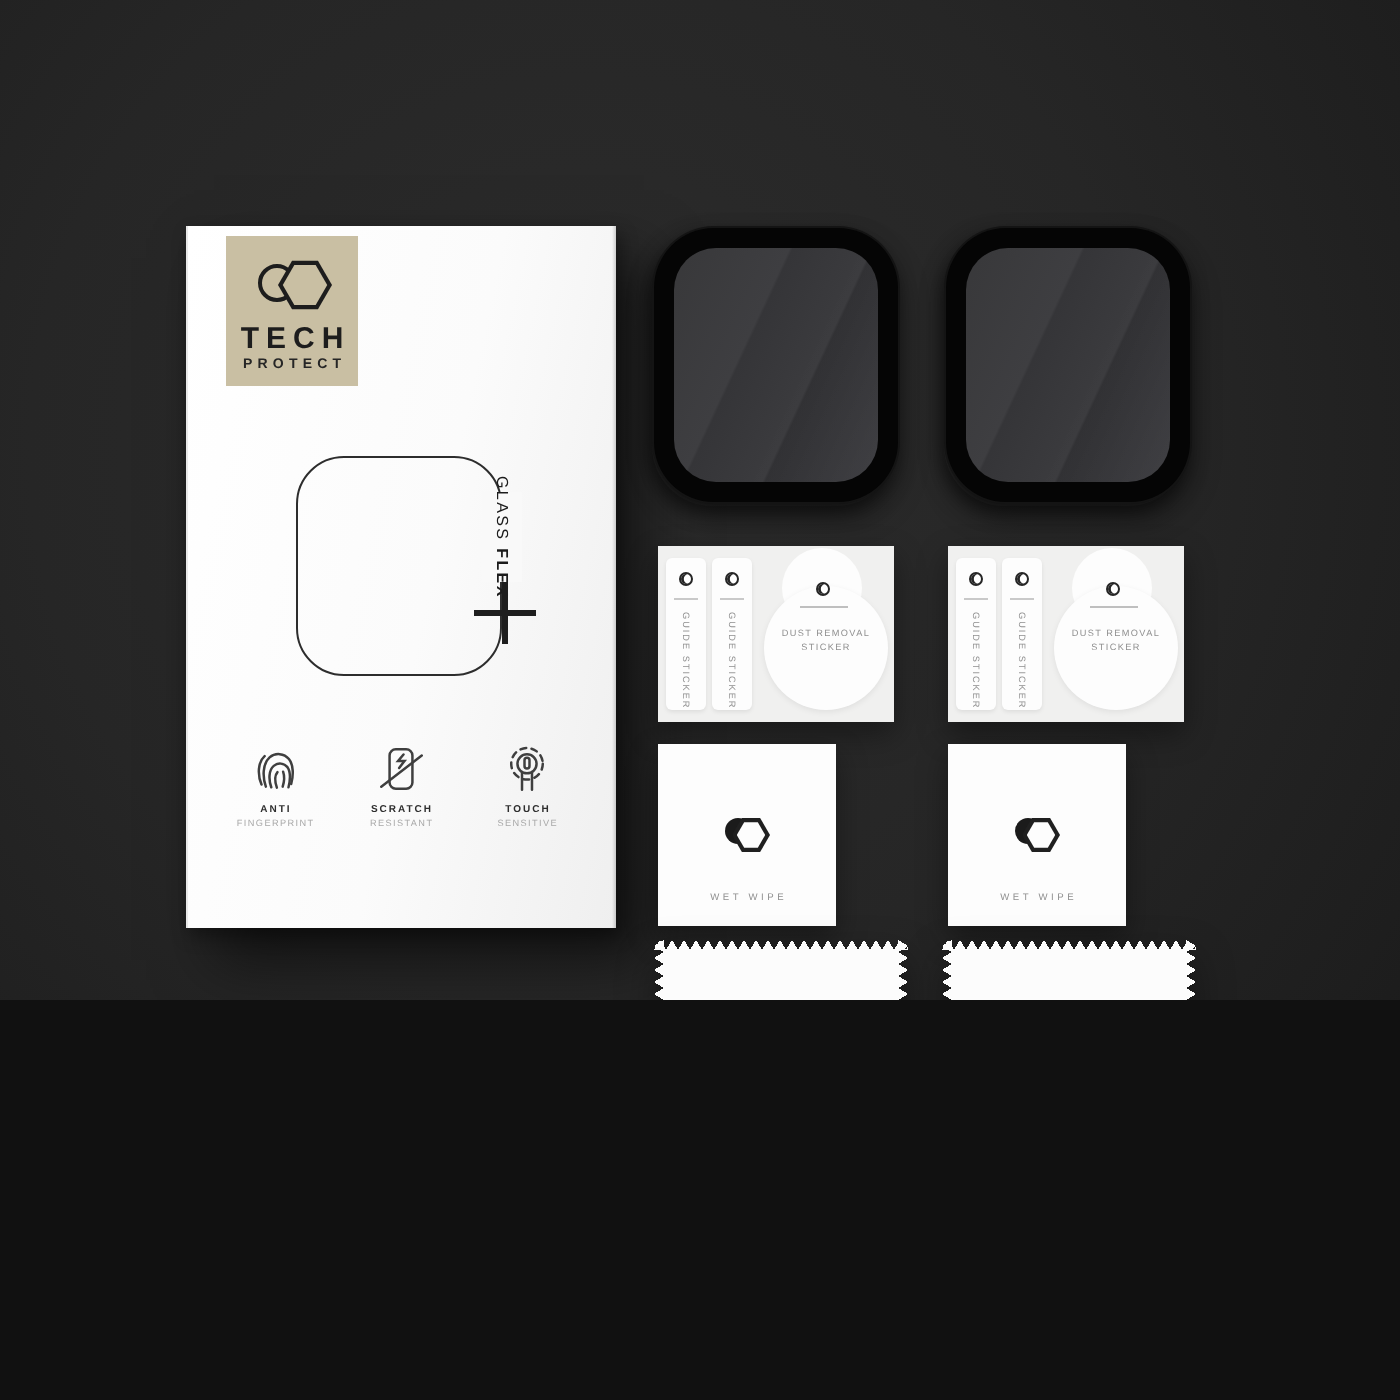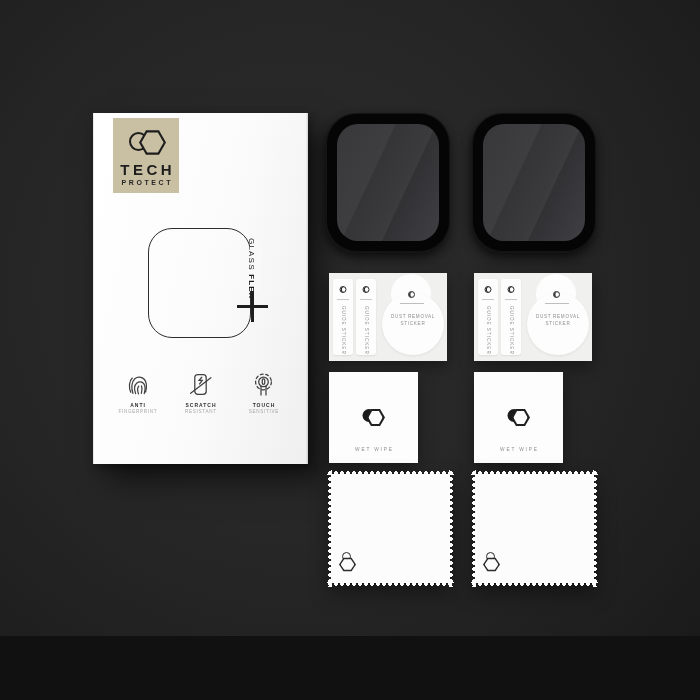--- a/index.html
+++ b/index.html
@@ -1,18 +1,18 @@
 <!DOCTYPE html>
 <html><head>
 <meta charset="utf-8">
 <style>
   html,body{margin:0;padding:0;background:#111;}
   *{box-sizing:border-box;font-family:"Liberation Sans",sans-serif;}
   .stage{
-    position:relative;width:700px;height:636px;overflow:hidden;
+    position:relative;width:700px;height:500px;overflow:hidden;
     background:radial-gradient(circle 620px at 42% 45%, #2c2c2c 0%, #262626 45%, #1e1e1e 75%, #161616 100%);
   }
 
   
   .box{
     position:absolute;left:93px;top:113px;width:215px;height:351px;
     background:linear-gradient(102deg,#ffffff 0%,#fbfbfb 55%,#efefef 100%);
     box-shadow:14px 16px 28px rgba(0,0,0,.55), 2px 4px 8px rgba(0,0,0,.35);
     border-left:1px solid #e9e9e9;
   }

